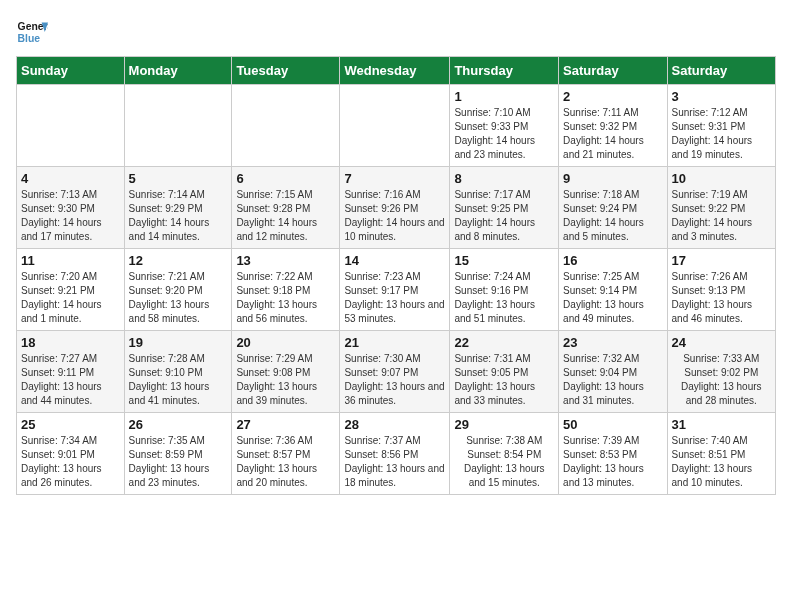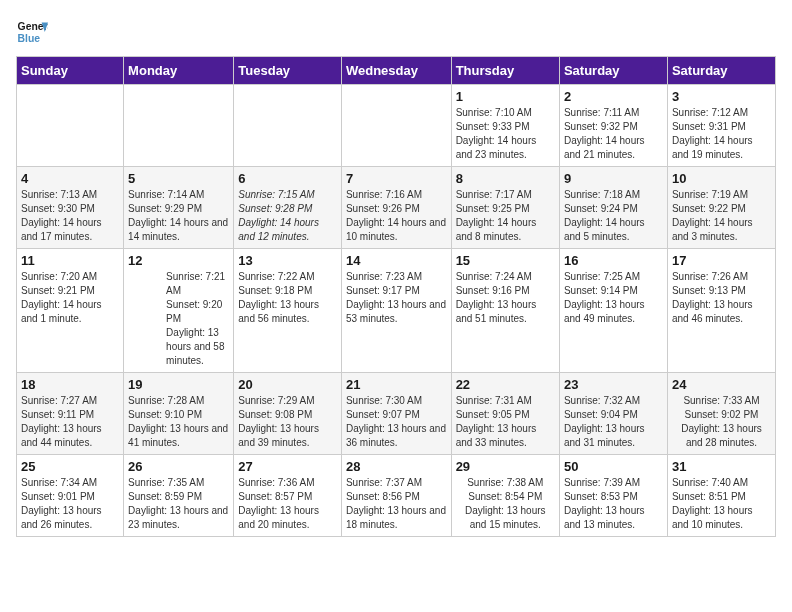--- a/index.html
+++ b/index.html
@@ -36,21 +36,21 @@
     .subtitle {
       font-size: 15px;
       color: #444;
     }
     .calendar-table {
       width: 100%;
       border-collapse: collapse;
       font-size: 11px;
     }
     .calendar-table th {
-      background-color: #4c1d95;
+      background-color: #15803d;
       color: white;
       padding: 6px 4px;
       text-align: left;
       font-size: 13px;
       font-weight: bold;
       border: 1px solid #ccc;
     }
     .calendar-table td {
       border: 1px solid #ccc;
       vertical-align: top;
@@ -139,21 +139,21 @@
 Daylight: 14 hours and 17 minutes.</div>
         </td>
         <td>
           <div class="day-number">5</div>
           <div class="day-info" style="white-space: pre-line;">Sunrise: 7:14 AM
 Sunset: 9:29 PM
 Daylight: 14 hours and 14 minutes.</div>
         </td>
         <td>
           <div class="day-number">6</div>
-          <div class="day-info" style="white-space: pre-line; font-style: italic;">Sunrise: 7:15 AM
+          <div class="day-info" style="white-space: pre-line;">Sunrise: 7:15 AM
 Sunset: 9:28 PM
 Daylight: 14 hours and 12 minutes.</div>
         </td>
         <td>
           <div class="day-number">7</div>
           <div class="day-info" style="white-space: pre-line;">Sunrise: 7:16 AM
 Sunset: 9:26 PM
 Daylight: 14 hours and 10 minutes.</div>
         </td>
         <td>
@@ -177,21 +177,21 @@
       </tr>
       <tr>
         <td>
           <div class="day-number">11</div>
           <div class="day-info" style="white-space: pre-line;">Sunrise: 7:20 AM
 Sunset: 9:21 PM
 Daylight: 14 hours and 1 minute.</div>
         </td>
         <td>
           <div class="day-number">12</div>
-          <div class="day-info" style="white-space: pre-line; margin-left: 38px;">Sunrise: 7:21 AM
+          <div class="day-info" style="white-space: pre-line;">Sunrise: 7:21 AM
 Sunset: 9:20 PM
 Daylight: 13 hours and 58 minutes.</div>
         </td>
         <td>
           <div class="day-number">13</div>
           <div class="day-info" style="white-space: pre-line;">Sunrise: 7:22 AM
 Sunset: 9:18 PM
 Daylight: 13 hours and 56 minutes.</div>
         </td>
         <td>

